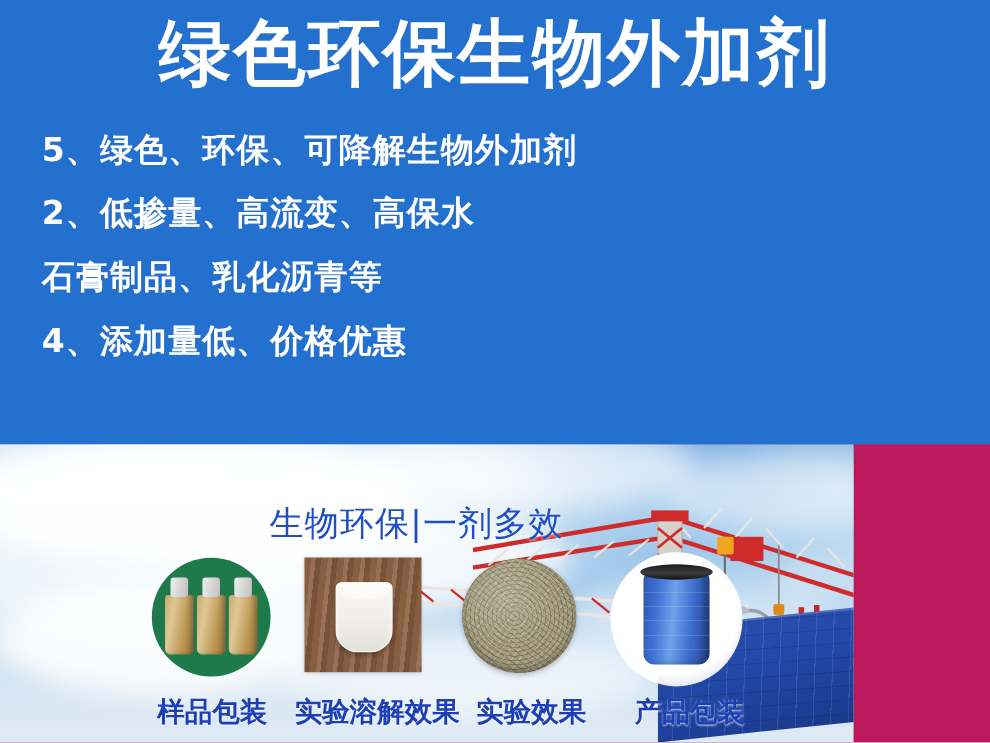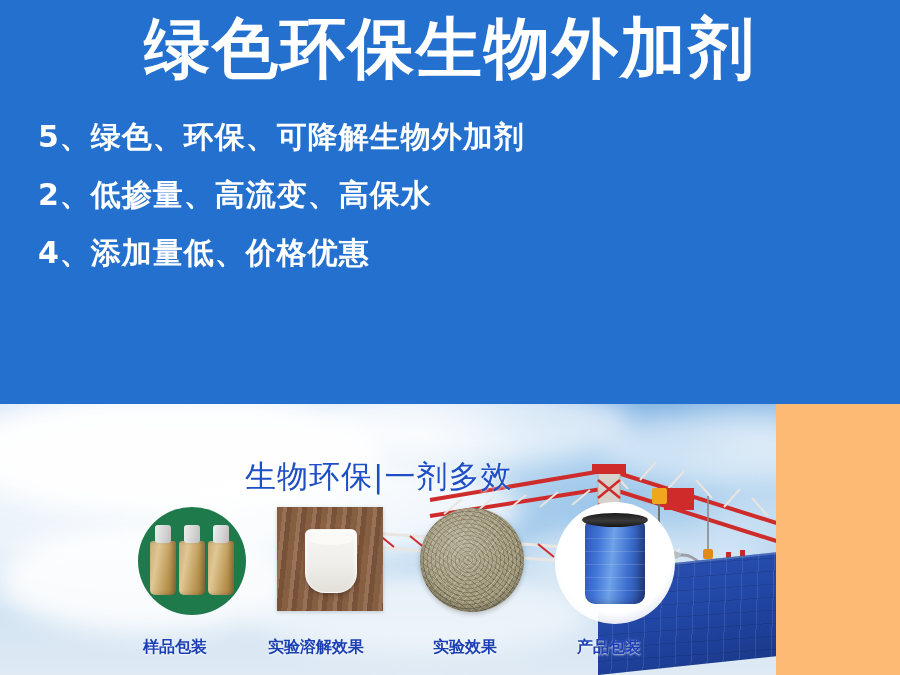--- a/index.html
+++ b/index.html
@@ -2,21 +2,21 @@
 <html><head>
 <meta charset="utf-8">
 <style>
   html,body{margin:0;padding:0;background:#fff;}
   body{font-family:"Liberation Sans","DejaVu Sans",sans-serif;}
 
   #poster{
     position:relative;
     width:900px;height:675px;
     overflow:hidden;
-    background:#fdba74;
+    background:#be185d;
   }
 
   
   .banner{
     position:absolute;left:0;top:0;width:900px;height:404px;
     background:#2470ce;
     overflow:hidden;
   }
   .title{
     position:absolute;left:0;top:8px;width:900px;
@@ -94,21 +94,21 @@
   .scaff{position:absolute;width:2px;background:#9fa6ad;opacity:.8;}
   .redtower{position:absolute;width:5px;background:#c32a2a;}
 
   
   .shot{position:absolute;}
   .caption{
     position:absolute;
     color:#1c3fb5;
     font-family:"DejaVu Sans","Liberation Sans",sans-serif;
     font-weight:700;
-    font-size:16px;
+    font-size:25px;
     line-height:24px;
     white-space:nowrap;
     text-shadow:0 1px 2px rgba(255,255,255,.85);
   }
 
   .circ-green{
     width:108px;height:108px;border-radius:50%;
     background:#1e7a4a;
     position:relative;overflow:hidden;
   }
@@ -194,20 +194,21 @@
 
 <div id="poster">
 
   <div class="banner">
 
     <div class="title">绿色环保生物外加剂</div>
 
     <div class="bullets">
       <div class="bullet">5、绿色、环保、可降解生物外加剂</div>
       <div class="bullet">2、低掺量、高流变、高保水</div>
+      <div class="bullet">石膏制品、乳化沥青等</div>
       <div class="bullet">4、添加量低、价格优惠</div>
     </div>
   </div>
 
   <div class="scene">
 
     <div class="cloud c1"></div>
     <div class="cloud c2"></div>
     <div class="cloud c3"></div>
     <div class="cloud c4"></div>

